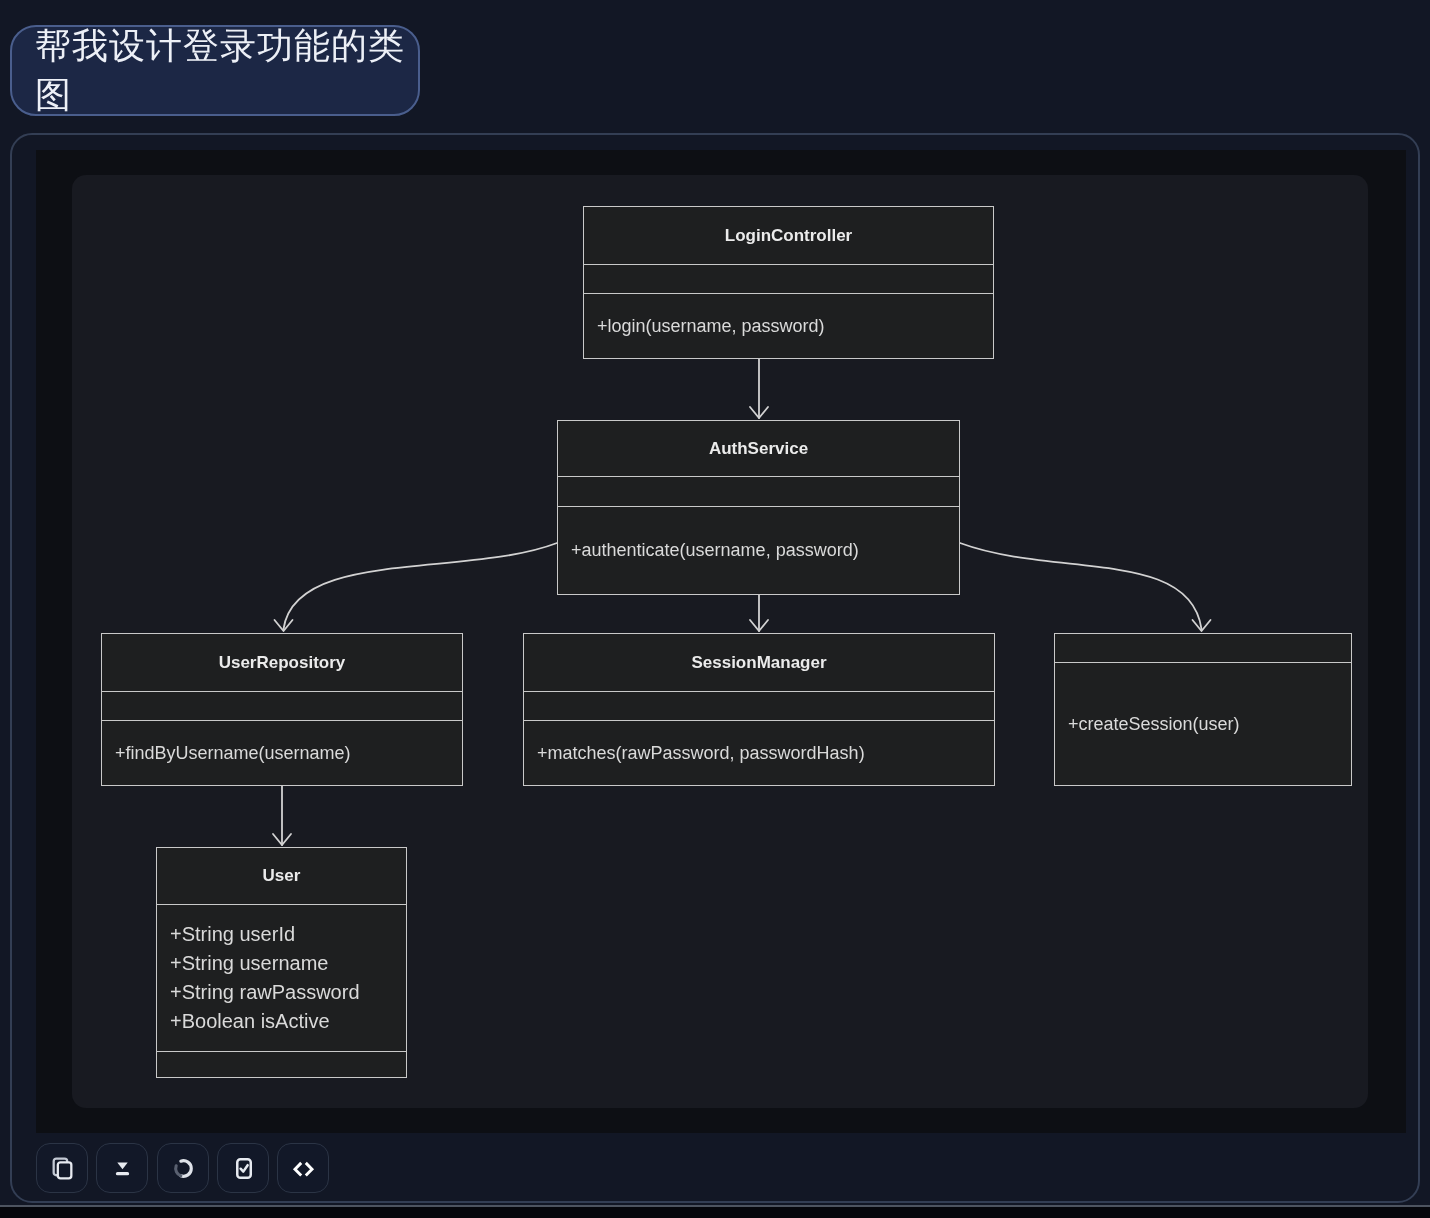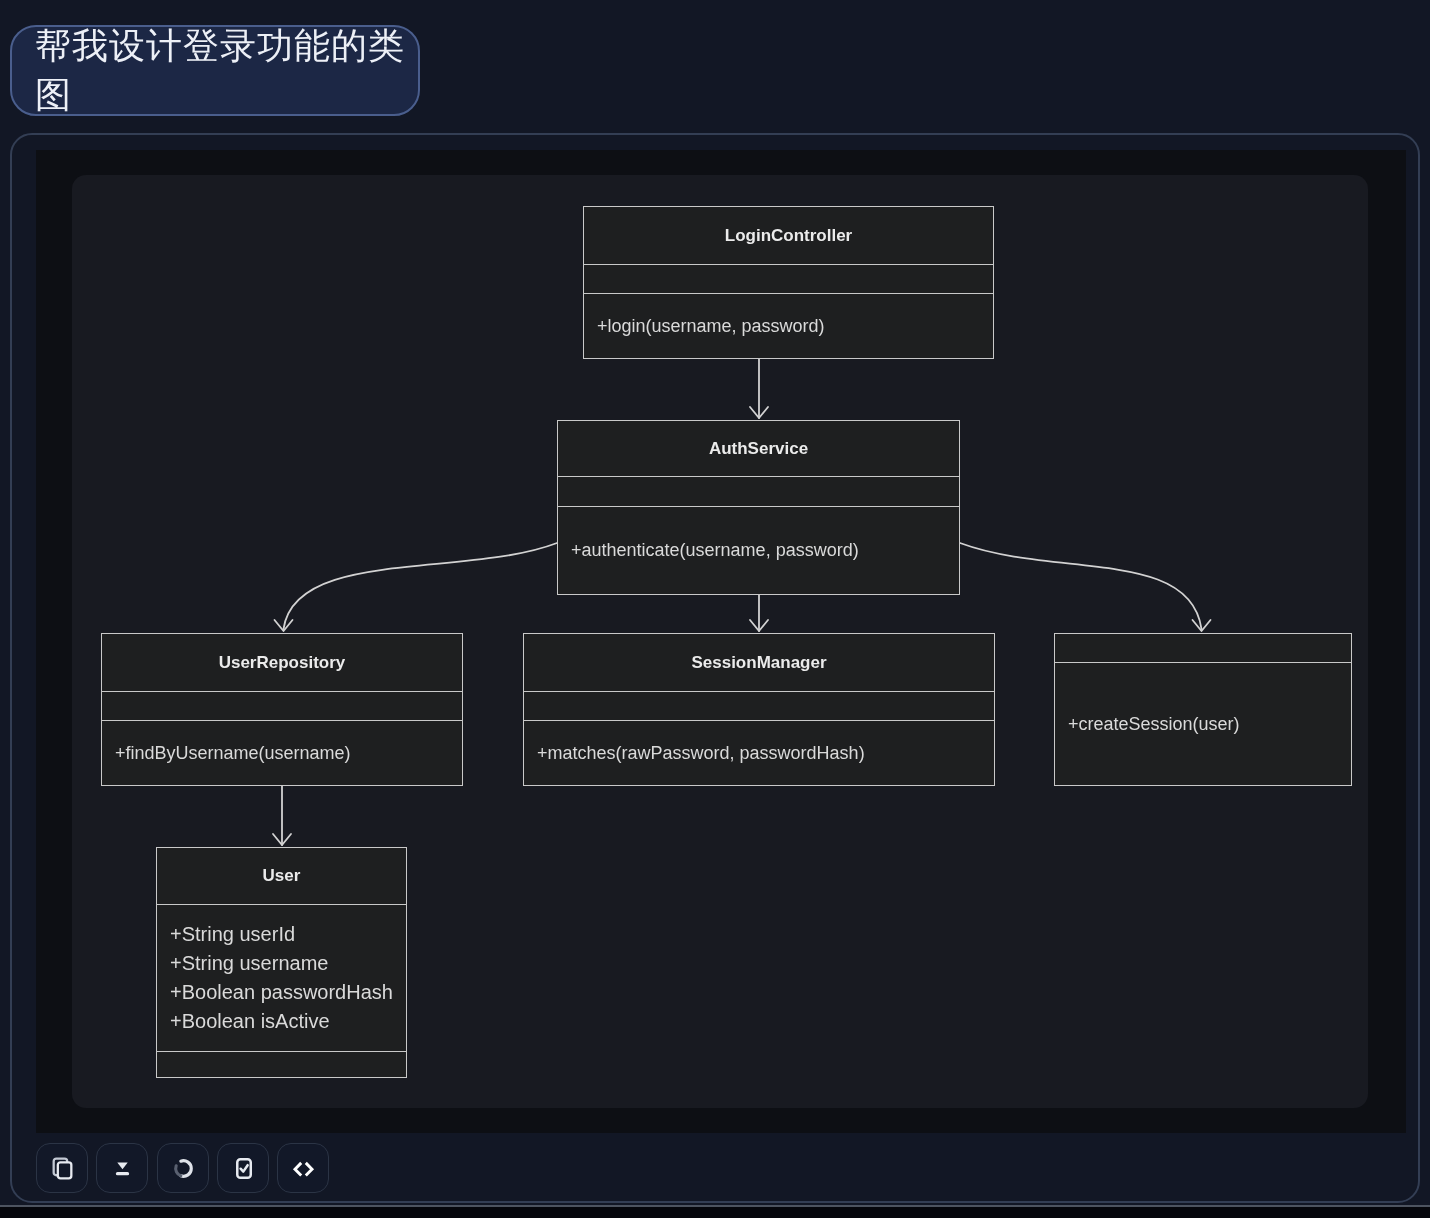--- a/index.html
+++ b/index.html
@@ -118,21 +118,21 @@
 <div class="cls" style="left:1054px;top:633px;width:298px;height:153px">
   <div class="cls-empty" style="height:29px"></div>
   <div class="cls-methods">+createSession(user)</div>
 </div>
 
 <div class="cls" style="left:156px;top:847px;width:251px;height:231px">
   <div class="cls-title" style="height:57px">User</div>
   <div class="cls-attrs" style="height:146px">
     <div>+String userId</div>
     <div>+String username</div>
-    <div>+Boolean passwordHash</div>
+    <div>+String rawPassword</div>
     <div>+Boolean isActive</div>
   </div>
   <div class="cls-empty last" style="flex:1"></div>
 </div>
 
 <div class="tbtn" style="left:36px">
   <svg width="27" height="27" viewBox="0 0 26 26">
     <rect x="4.5" y="3.5" width="13" height="16" rx="2.5" fill="none" stroke="#c3c9d4" stroke-width="2.2"></rect>
     <rect x="8.5" y="7" width="13" height="15.5" rx="2.5" fill="#121828" stroke="#e7eaf0" stroke-width="2.2"></rect>
   </svg>

